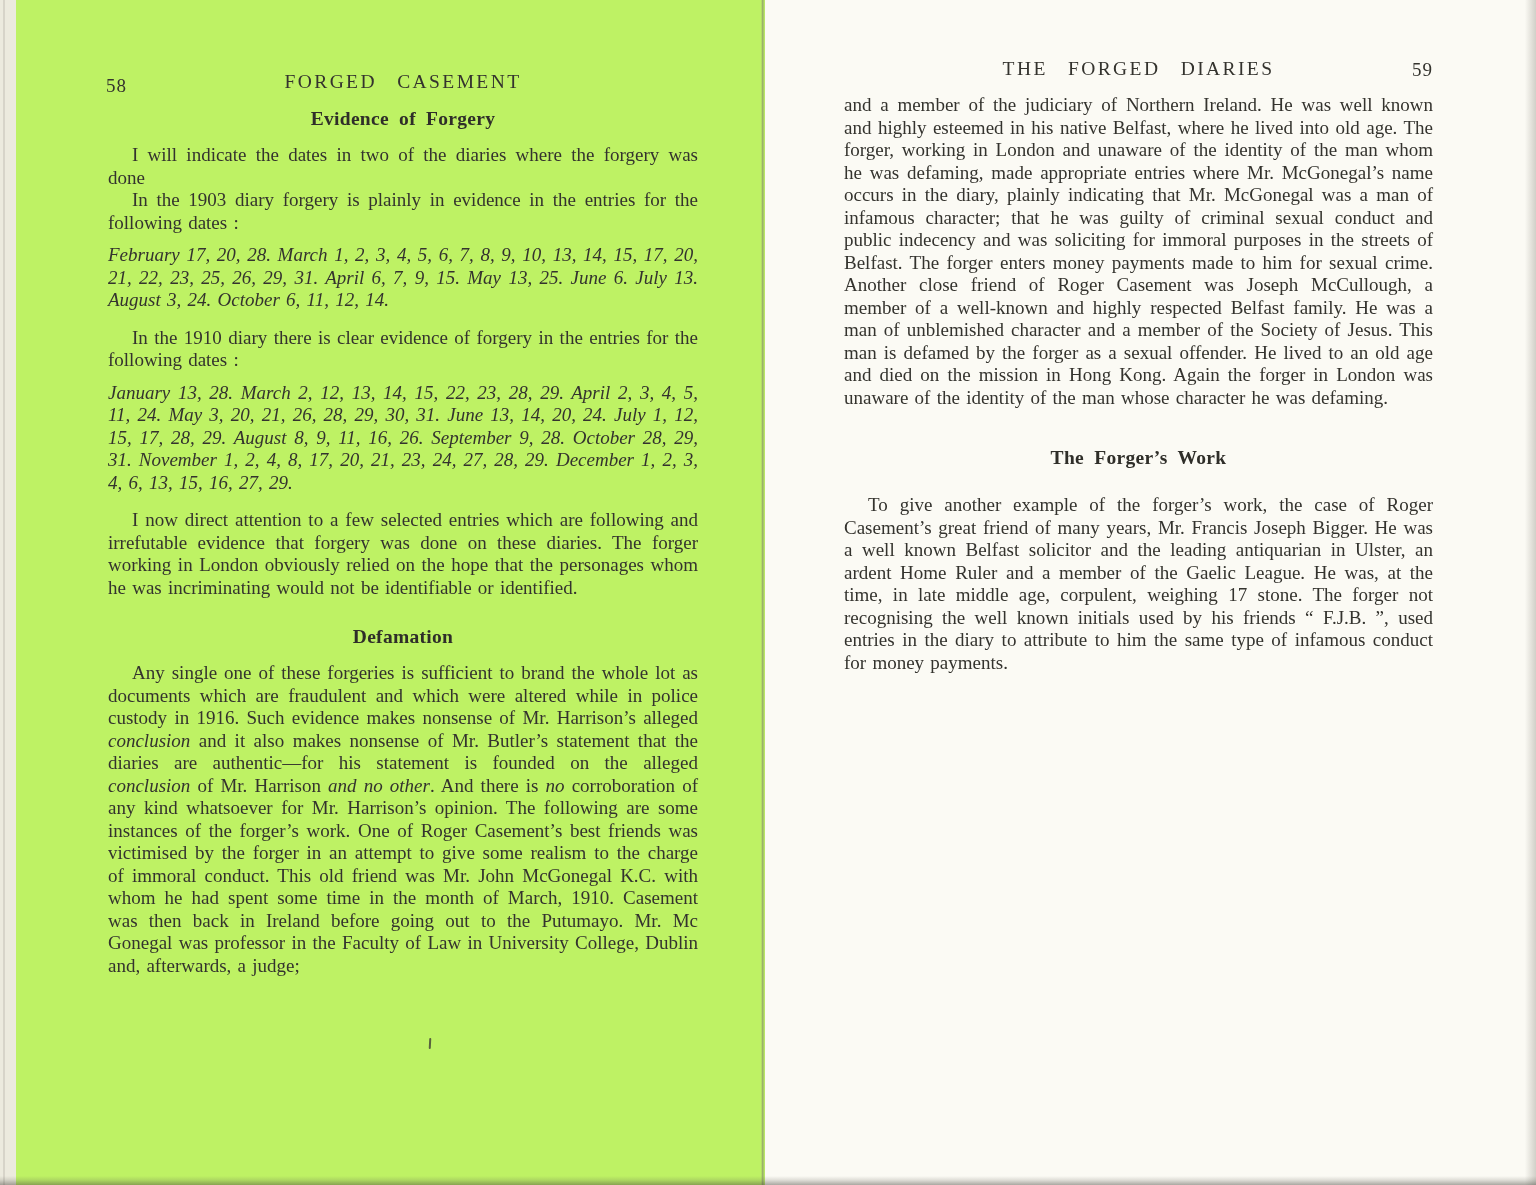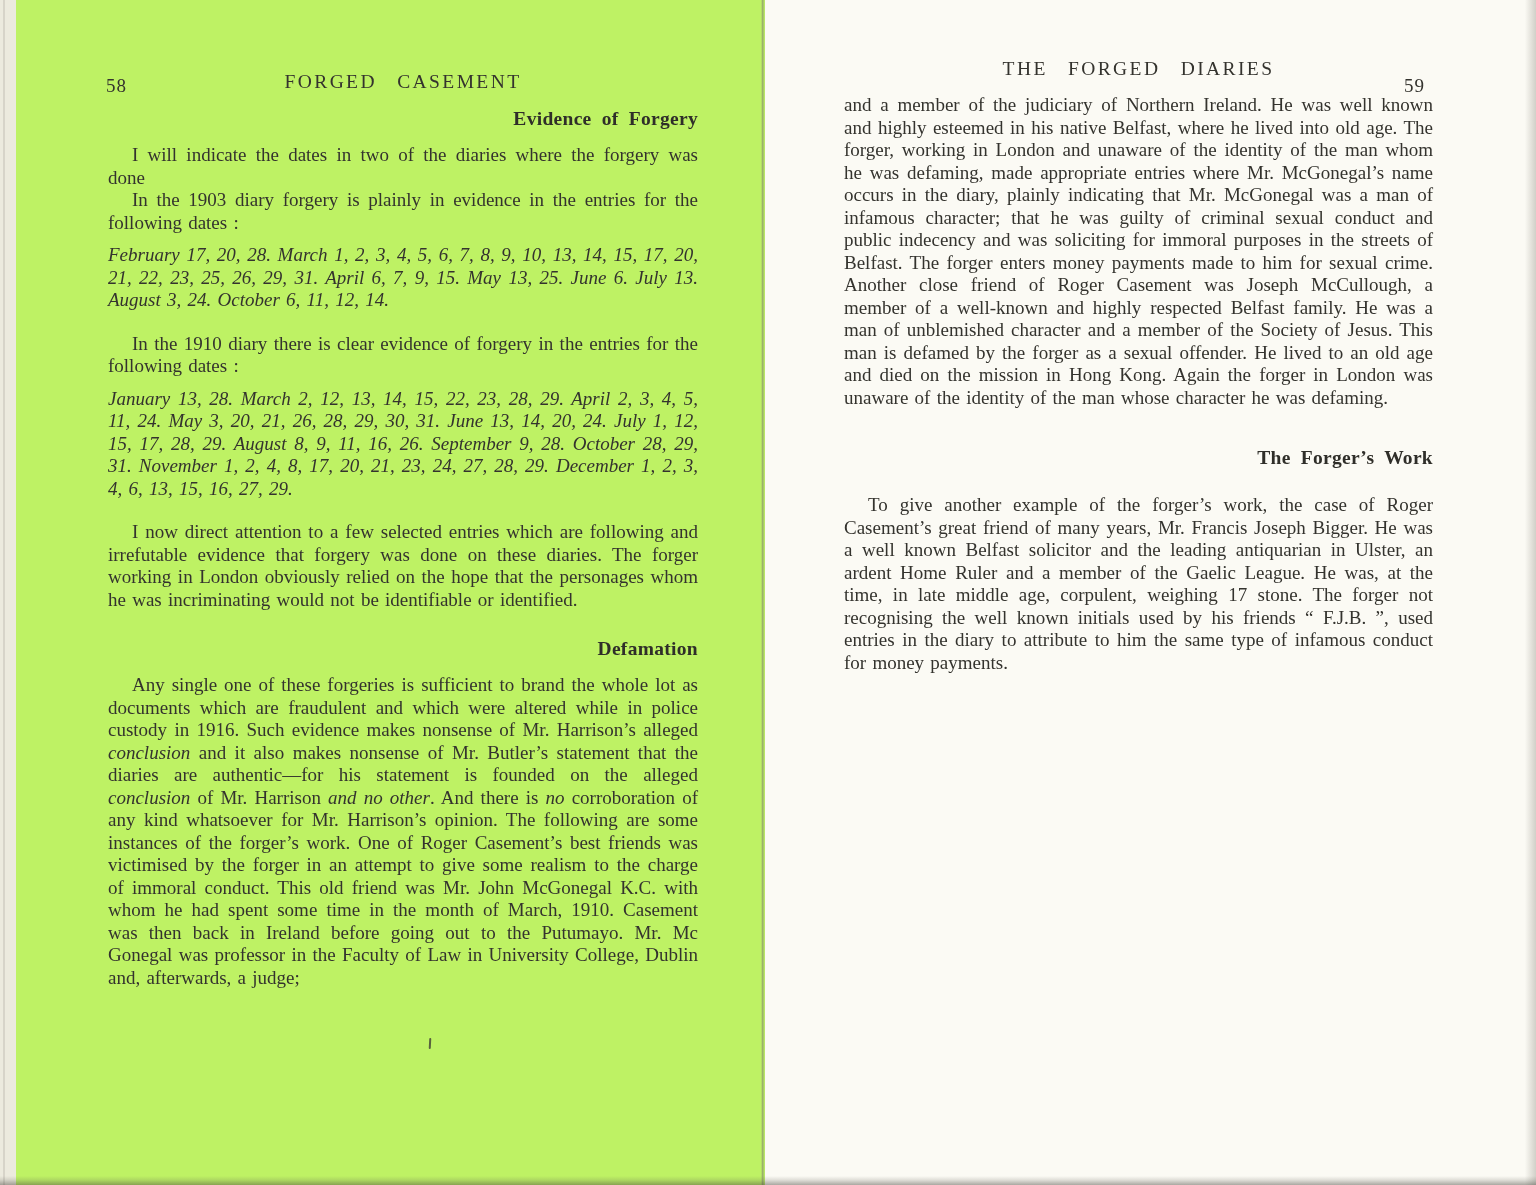--- a/index.html
+++ b/index.html
@@ -48,36 +48,36 @@
   .page-right .text-col { left: 79px; top: 57px; width: 589px; }
 
   .running-head-row {
     position: relative; text-align: center;
     font-size: 19.5px; line-height: 24px;
     margin-bottom: 13px;
   }
   .running-head { letter-spacing: 2.4px; word-spacing: 13px; }
   .page-num { position: absolute; top: 1px; letter-spacing: 1px; font-size: 19px; }
   .page-num.pos-left  { left: -2px; top: 4px; }
-  .page-num.pos-right { right: 8px; margin-top: 16px; }
+  .page-num.pos-right { right: 0; }
 
   .section-heading {
     font-size: 19.5px; font-weight: bold;
-    text-align: right; text-indent: 0;
+    text-align: center; text-indent: 0;
     letter-spacing: 0.3px; word-spacing: 5px;
     margin: 26px 0 13px 0; line-height: 24px;
     color: #2f2e29;
   }
   .section-heading.first { margin-top: 7px; }
   .section-heading.big-gap { margin-top: 37px; margin-bottom: 24px; }
 
   .para { margin: 0; }
   .para.indent { text-indent: 24px; }
   .para.gap-sm { margin-top: 10px; font-style: italic; }
-  .para.gap-md { margin-top: 21px; }
+  .para.gap-md { margin-top: 15px; }
   .para em { font-style: italic; }
 
   .artifact-tick {
     position: absolute; left: 429px; top: 1038px;
     width: 2px; height: 11px; border-radius: 1px;
     background: rgba(62,60,53,0.8);
     transform: rotate(3deg);
   }
 </style>
 </head>

